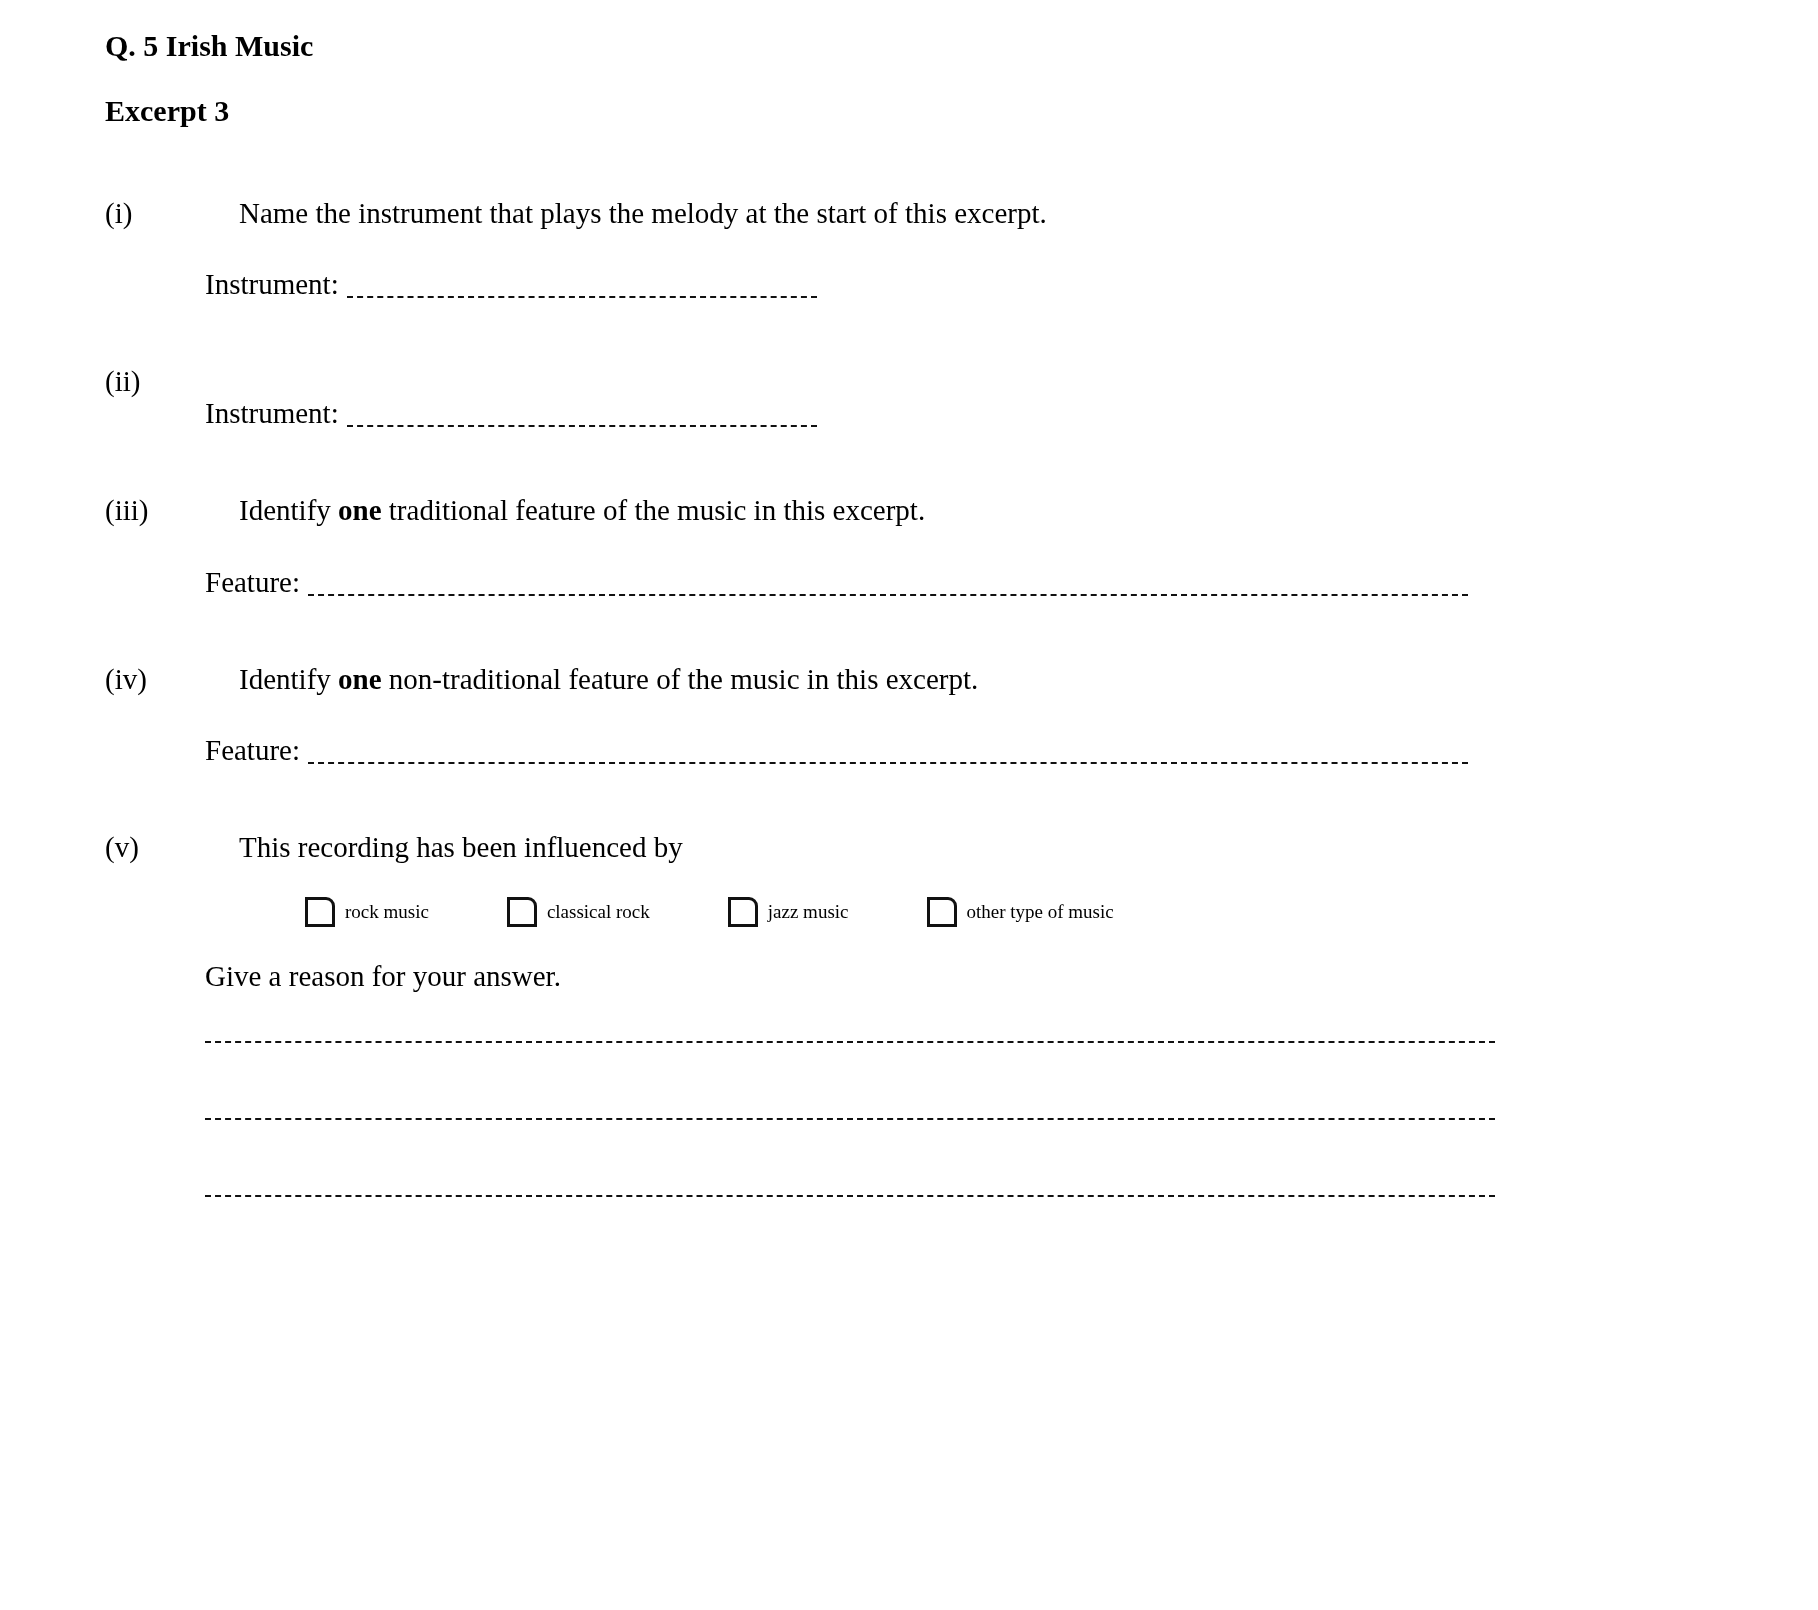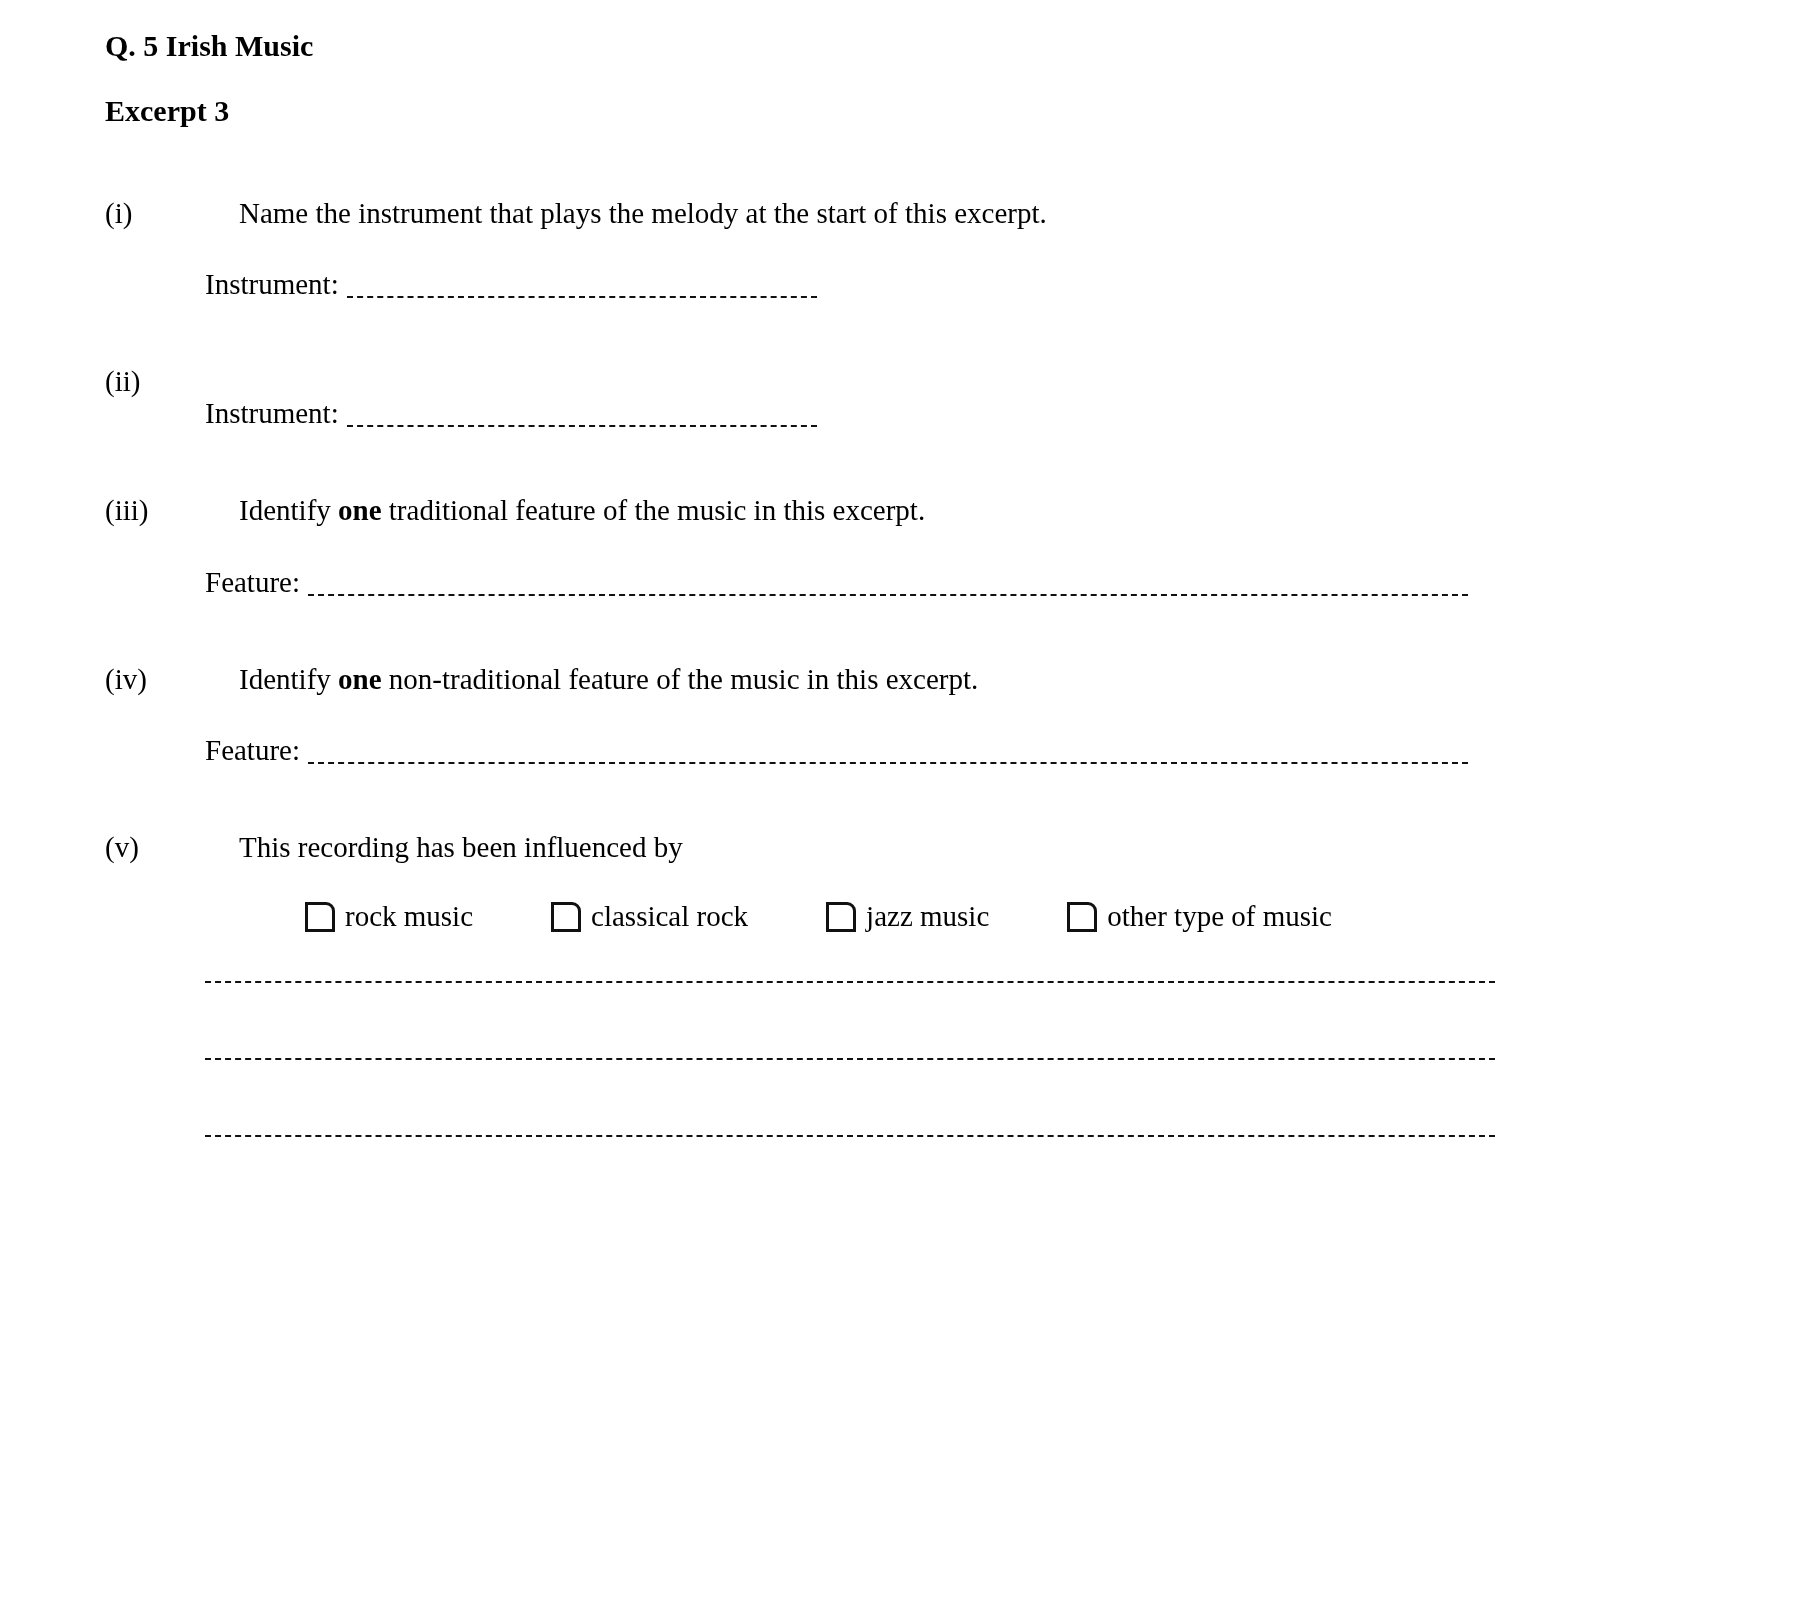--- a/index.html
+++ b/index.html
@@ -78,21 +78,21 @@
 
   .spacer-32 { height: 32px; }
   .spacer-58 { height: 58px; }
   .spacer-66 { height: 66px; }
 
   .options-row {
     display: flex;
     align-items: center;
     margin-top: 30px;
     padding-left: 100px;
-    font-size: 29px;
+    font-size: 19px;
   }
   .option {
     display: flex;
     align-items: center;
     margin-right: 78px;
     white-space: nowrap;
   }
   .option:last-child { margin-right: 12px; }
   .checkbox {
     width: 30px;
@@ -207,20 +207,21 @@
         <div class="option">
           <span class="checkbox"></span>
           <span>jazz  music</span>
         </div>
         <div class="option">
           <span class="checkbox"></span>
           <span>other type of music</span>
         </div>
       </div>
 
+      <div class="reason-line">Give a reason for your answer.</div>
 
       <div class="blank-lines">
         <div class="blank-line"></div>
         <div class="blank-line"></div>
         <div class="blank-line"></div>
       </div>
     </div>
   </div>
 
 </div>

